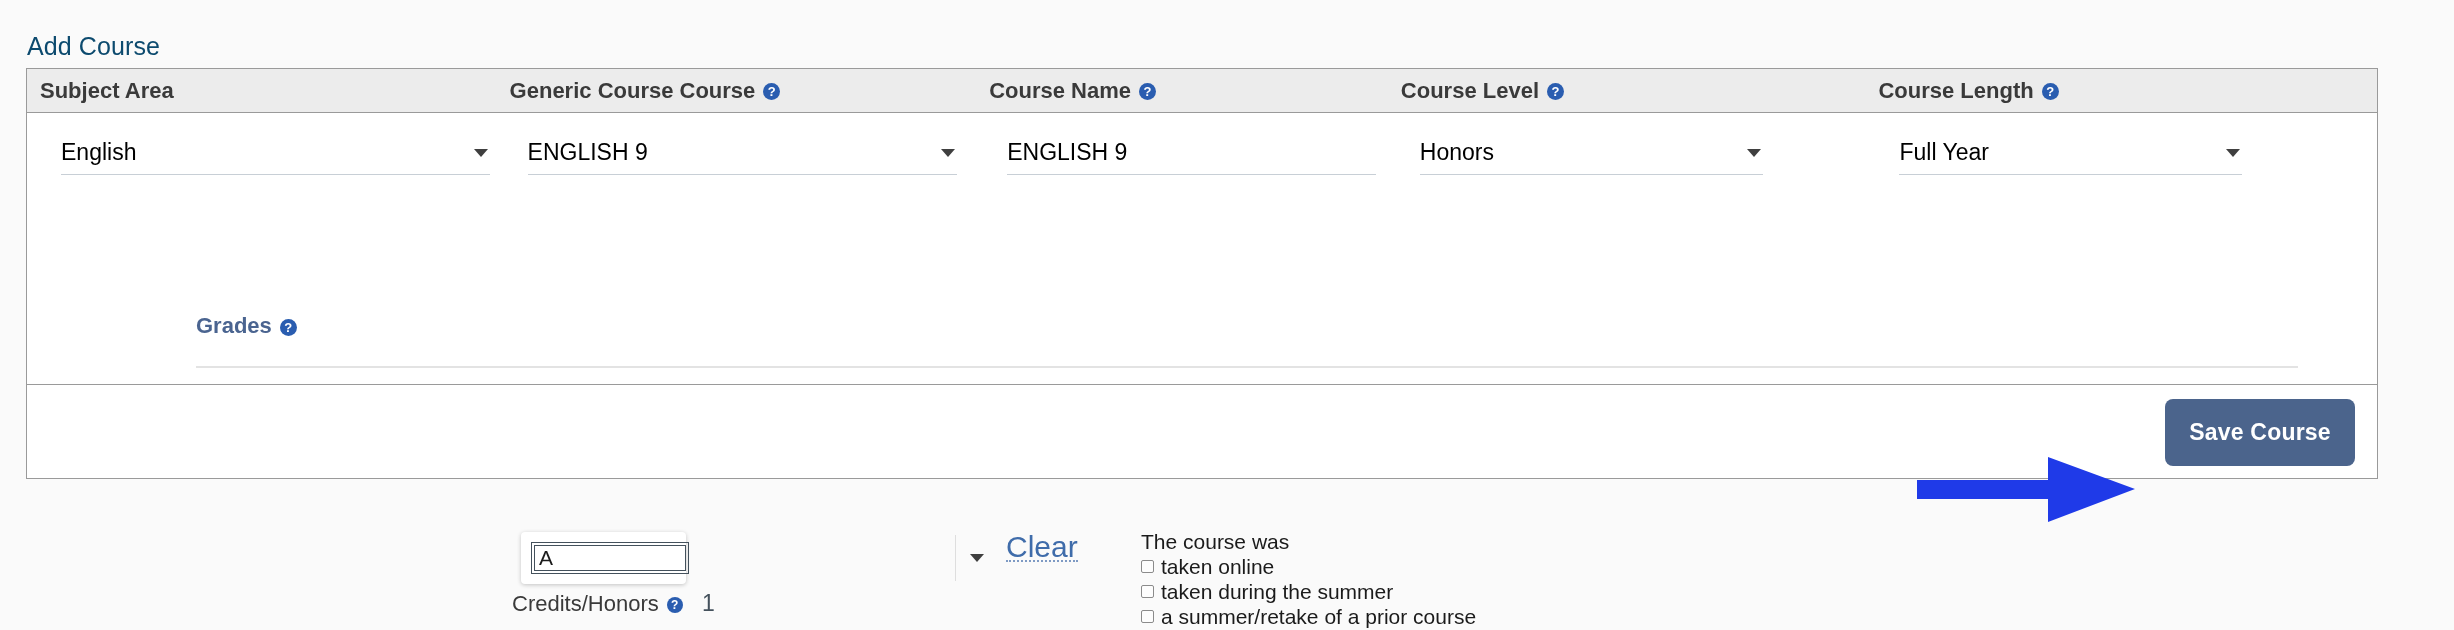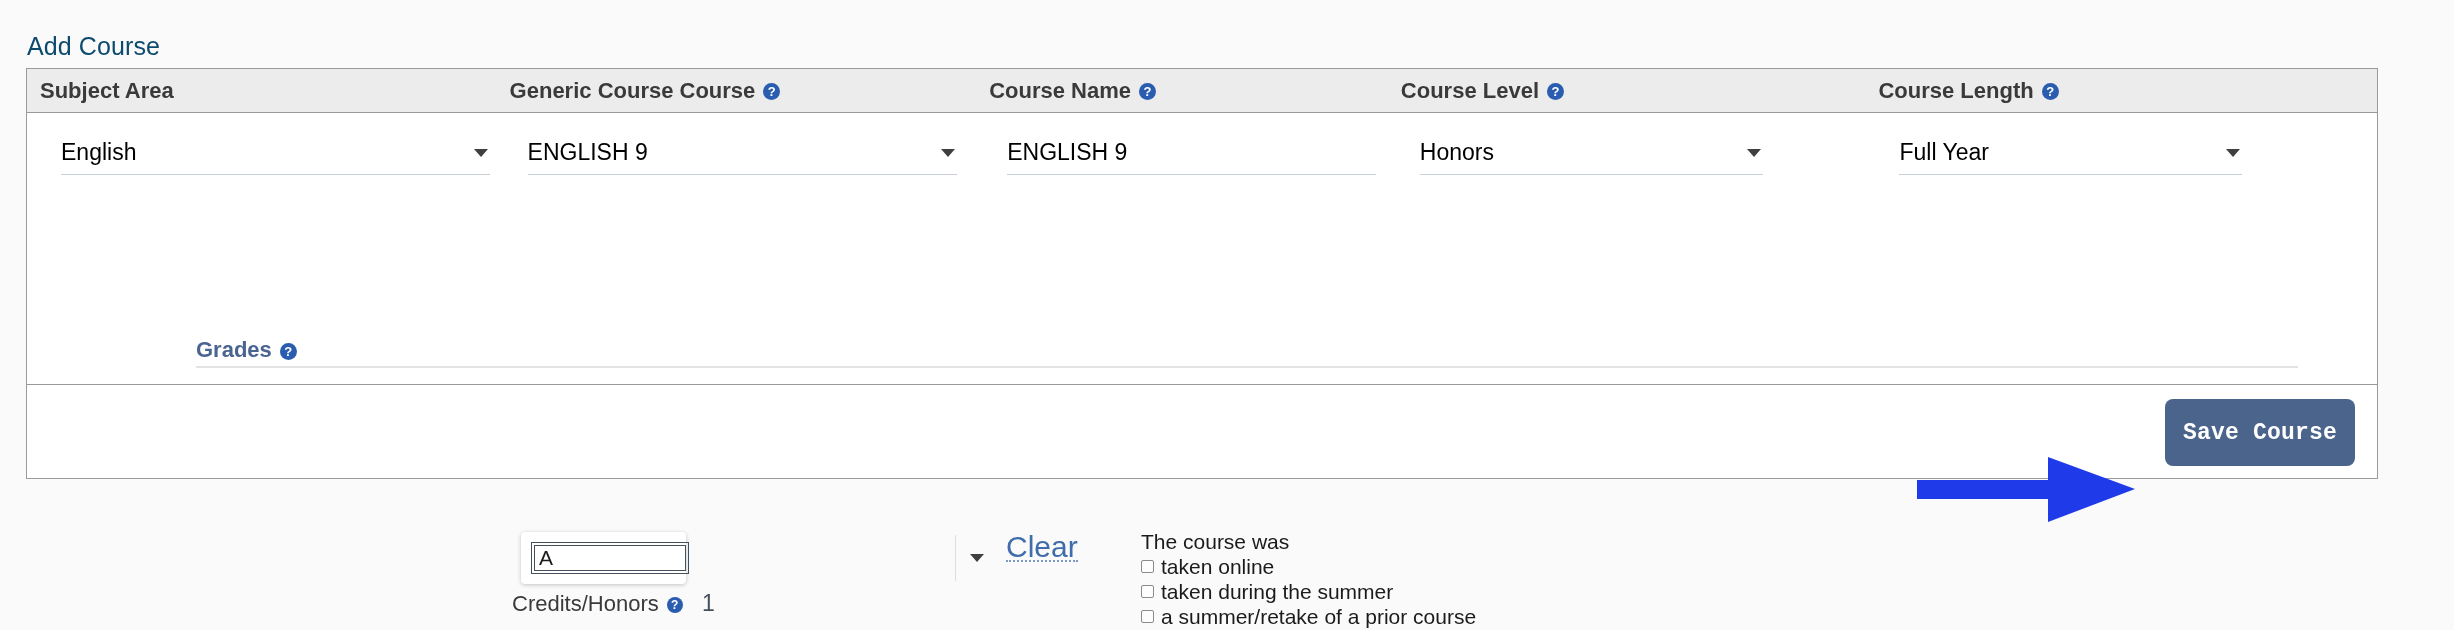--- a/index.html
+++ b/index.html
@@ -128,21 +128,21 @@
   }
 
   
   .grades-section {
     position: relative;
     height: 155px;
   }
   .grades-title {
     position: absolute;
     left: 169px;
-    top: 108px;
+    top: 84px;
     font-size: 22px;
     font-weight: bold;
     color: #4a6490;
     display: flex;
     align-items: center;
     white-space: nowrap;
   }
   .grades-rule {
     position: absolute;
     left: 169px;
@@ -297,21 +297,21 @@
     right: 22px;
     top: 14px;
     width: 190px;
     height: 67px;
     background: #4b648c;
     border: none;
     border-radius: 8px;
     color: #ffffff;
     font-size: 23px;
     font-weight: bold;
-    font-family: Liberation Mono, monospace;
+    font-family: Liberation Sans, sans-serif;
     cursor: pointer;
     letter-spacing: .2px;
   }
 
   
   .annot-arrow {
     position: absolute;
     left: 1917px;
     top: 452px;
     width: 220px;

